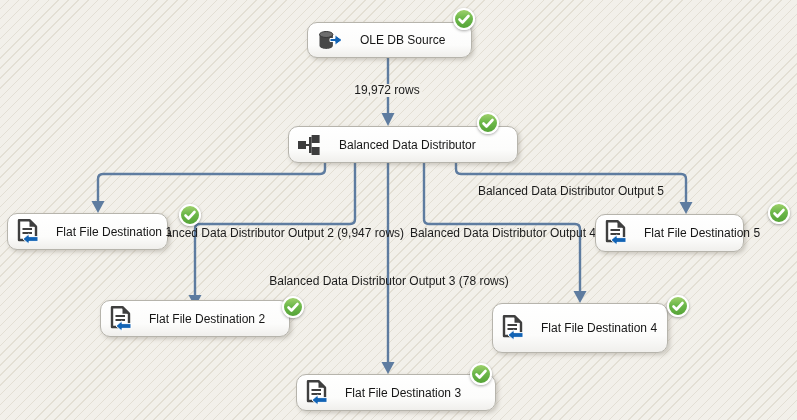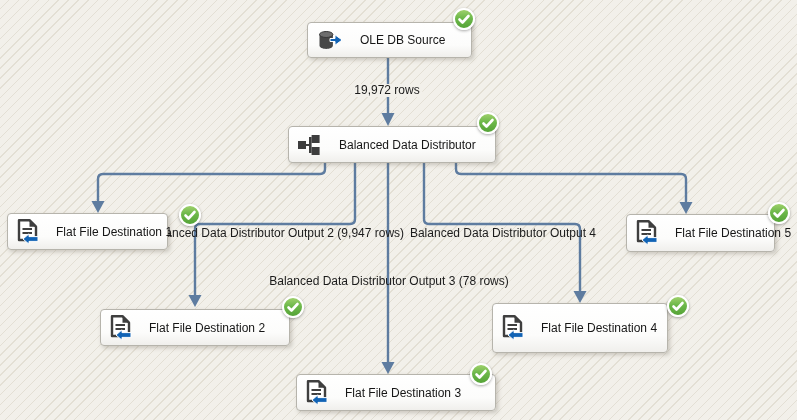--- a/index.html
+++ b/index.html
@@ -26,21 +26,21 @@
   }
   .edge-label.opaque{background:#f2f0ea;padding:0 3px;}
   .node{
     position:absolute;
     display:flex;align-items:center;
     gap:17px;
     padding-left:9px;
     box-sizing:border-box;
     background:linear-gradient(180deg,#ffffff 0%,#fcfcfb 65%,#f0efec 100%);
     border:1px solid #b6b4ac;
-    border-radius:4px;
+    border-radius:10px;
     box-shadow:2px 2px 4px rgba(105,100,85,0.30);
     cursor:default;
   }
   .node .icon{display:flex;align-items:center;justify-content:center;flex:0 0 auto;}
   .node .node-label{
     font-size:12px;color:#161616;white-space:nowrap;
   }
   .check{
     position:absolute;
     width:18px;height:18px;
@@ -80,33 +80,34 @@
     <g>
       <path d="M456,163 L456,169 Q456,174 461,174 L681,174 Q686,174 686,179 L686,203"></path>
       <polygon points="679.5,202 692.5,202 686,214"></polygon>
     </g>
   </svg>
 
   <div class="edge-label opaque" style="left:387px;top:84px">19,972 rows</div>
   <div class="edge-label" style="left:276px;top:227px">Balanced Data Distributor Output 2 (9,947 rows)</div>
   <div class="edge-label" style="left:389px;top:275px">Balanced Data Distributor Output 3 (78 rows)</div>
   <div class="edge-label" style="left:503px;top:227px">Balanced Data Distributor Output 4</div>
+  <div class="edge-label" style="left:571px;top:185px">Balanced Data Distributor Output 5</div>
 
   <div class="node" style="left:307px;top:22px;width:165px;height:36px">
     <span class="icon">
       <svg width="26" height="24" viewBox="0 0 26 24">
         <path d="M2.5 6.5 v11 c0 1.9 3 3.4 6.7 3.4 s6.7 -1.5 6.7 -3.4 v-11 z" fill="#474747"></path>
         <ellipse cx="9.2" cy="6.5" rx="6.7" ry="3" fill="#6e6e6e" stroke="#383838" stroke-width="1"></ellipse>
         <polygon points="13,10.5 18,10.5 18,6.8 25.2,12 18,17.2 18,13.5 13,13.5" fill="#1163b5" stroke="#ffffff" stroke-width="1"></polygon>
       </svg>
     </span>
     <span class="node-label">OLE DB Source</span>
   </div>
 
-  <div class="node" style="left:288px;top:126px;width:208px;height:37px">
+  <div class="node" style="left:288px;top:126px;width:230px;height:37px">
     <span class="icon">
       <svg width="24" height="22" viewBox="0 0 24 22" fill="#3d3d3d">
         <rect x="0" y="7" width="8" height="8"></rect>
         <rect x="7" y="10" width="5" height="2"></rect>
         <rect x="11" y="3" width="2.6" height="16"></rect>
         <rect x="13.6" y="1" width="8" height="8"></rect>
         <rect x="13.6" y="13" width="8" height="8"></rect>
       </svg>
     </span>
     <span class="node-label">Balanced Data Distributor</span>
@@ -118,21 +119,21 @@
         <path d="M2 1.2 h10.5 l6.5 6.5 V21 H2 z" fill="#ffffff" stroke="#3f3f3f" stroke-width="2.4" stroke-linejoin="round"></path>
         <path d="M12.5 1.2 l6.5 6.5 h-6.5 z" fill="#3f3f3f"></path>
         <line x1="5.5" y1="10" x2="15" y2="10" stroke="#3f3f3f" stroke-width="2"></line>
         <line x1="5.5" y1="14" x2="15" y2="14" stroke="#3f3f3f" stroke-width="2"></line>
         <polygon points="6,20 12,14.8 12,17.6 21,17.6 21,22.4 12,22.4 12,25.2" fill="#1163b5" stroke="#ffffff" stroke-width="1"></polygon>
       </svg>
     </span>
     <span class="node-label">Flat File Destination 1</span>
   </div>
 
-  <div class="node" style="left:100px;top:309px;width:190px;height:37px">
+  <div class="node" style="left:100px;top:300px;width:190px;height:37px">
     <span class="icon">
       <svg width="22" height="26" viewBox="0 0 22 26">
         <path d="M2 1.2 h10.5 l6.5 6.5 V21 H2 z" fill="#ffffff" stroke="#3f3f3f" stroke-width="2.4" stroke-linejoin="round"></path>
         <path d="M12.5 1.2 l6.5 6.5 h-6.5 z" fill="#3f3f3f"></path>
         <line x1="5.5" y1="10" x2="15" y2="10" stroke="#3f3f3f" stroke-width="2"></line>
         <line x1="5.5" y1="14" x2="15" y2="14" stroke="#3f3f3f" stroke-width="2"></line>
         <polygon points="6,20 12,14.8 12,17.6 21,17.6 21,22.4 12,22.4 12,25.2" fill="#1163b5" stroke="#ffffff" stroke-width="1"></polygon>
       </svg>
     </span>
     <span class="node-label">Flat File Destination 2</span>
@@ -157,21 +158,21 @@
         <path d="M2 1.2 h10.5 l6.5 6.5 V21 H2 z" fill="#ffffff" stroke="#3f3f3f" stroke-width="2.4" stroke-linejoin="round"></path>
         <path d="M12.5 1.2 l6.5 6.5 h-6.5 z" fill="#3f3f3f"></path>
         <line x1="5.5" y1="10" x2="15" y2="10" stroke="#3f3f3f" stroke-width="2"></line>
         <line x1="5.5" y1="14" x2="15" y2="14" stroke="#3f3f3f" stroke-width="2"></line>
         <polygon points="6,20 12,14.8 12,17.6 21,17.6 21,22.4 12,22.4 12,25.2" fill="#1163b5" stroke="#ffffff" stroke-width="1"></polygon>
       </svg>
     </span>
     <span class="node-label">Flat File Destination 4</span>
   </div>
 
-  <div class="node" style="left:626px;top:214px;width:149px;height:38px">
+  <div class="node" style="left:595px;top:214px;width:149px;height:38px">
     <span class="icon">
       <svg width="22" height="26" viewBox="0 0 22 26">
         <path d="M2 1.2 h10.5 l6.5 6.5 V21 H2 z" fill="#ffffff" stroke="#3f3f3f" stroke-width="2.4" stroke-linejoin="round"></path>
         <path d="M12.5 1.2 l6.5 6.5 h-6.5 z" fill="#3f3f3f"></path>
         <line x1="5.5" y1="10" x2="15" y2="10" stroke="#3f3f3f" stroke-width="2"></line>
         <line x1="5.5" y1="14" x2="15" y2="14" stroke="#3f3f3f" stroke-width="2"></line>
         <polygon points="6,20 12,14.8 12,17.6 21,17.6 21,22.4 12,22.4 12,25.2" fill="#1163b5" stroke="#ffffff" stroke-width="1"></polygon>
       </svg>
     </span>
     <span class="node-label">Flat File Destination 5</span>

